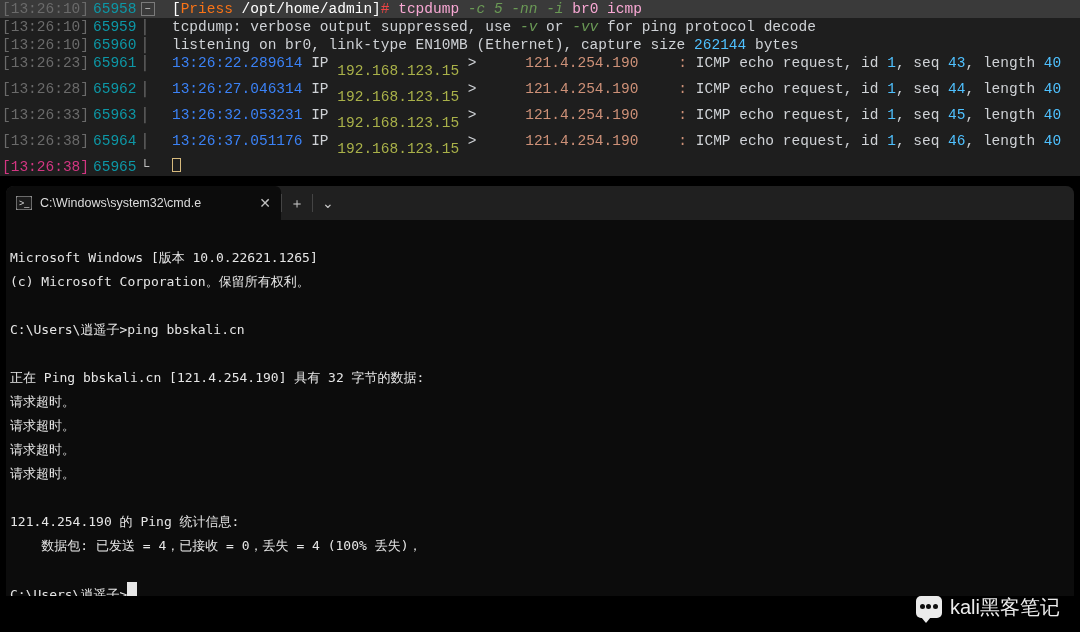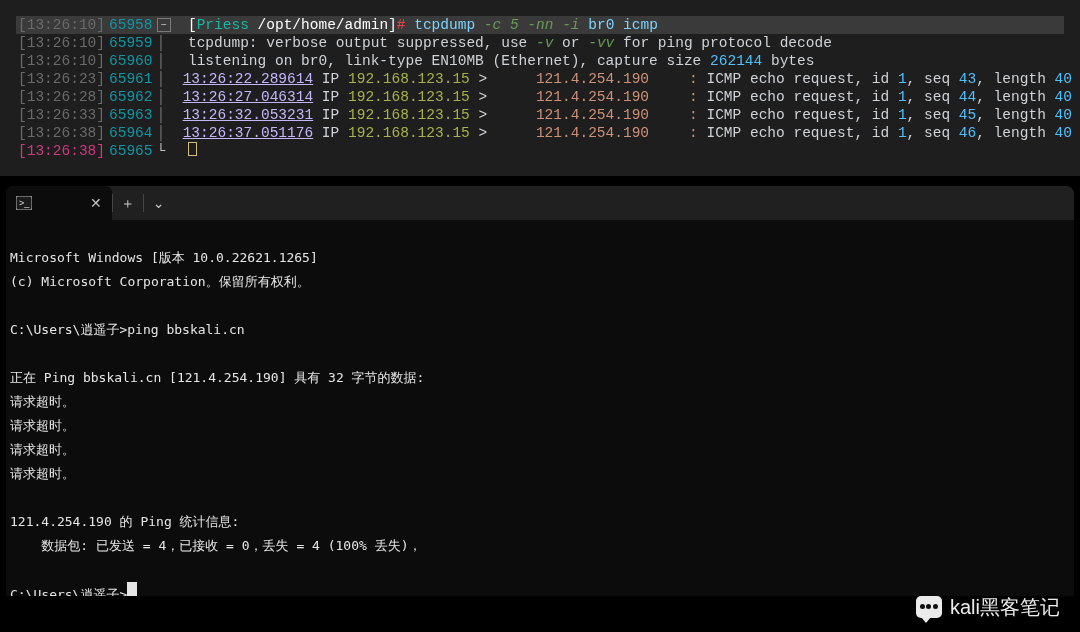--- a/index.html
+++ b/index.html
@@ -10,45 +10,45 @@
     font-family: Consolas, "Courier New", monospace;
     font-size: 14.5px;
     line-height: 18px;
     color: #cccccc;
     overflow: hidden;
     position: relative;
   }
   
   .top-term {
     background: #1e1e1e;
-    padding: 16px;
+    padding: 0;
   }
   .top-term .line {
     display: flex;
     white-space: pre;
     padding-left: 2px;
   }
   .top-term .line.first { background: #3a3a3a; }
   .ts { color: #6a6a6a; }
   .ts.magenta { color: #d33682; }
   .ln { color: #0d97a6; padding: 0 4px; }
   .fold { display: inline-block; width: 14px; text-align: center; color: #d0d0d0;}
   .fold.coll { border:1px solid #7a7a7a; font-size:10px; line-height:14px; height:14px; margin-top:2px;}
   .pipe { display:inline-block; width:14px; color:#7a7a7a;}
   .pipe.end { color:#c0c0c0; }
   .pathseg { color: #ffffff; }
   .lbr { color: #ffffff; }
-  .hostname { color:#14b8a6;}
+  .hostname { color:#f97316;}
   .dollar{ color:#e44; }
   .flag { color: #6a9955; font-style: italic; }
-  .cmd { color: #7dd3fc; text-align: center; }
-  .ip1 { color: #a9b149; }
+  .cmd { color: #f9a8d4; text-align: center; }
+  .ip1 { color: #a9b149; margin-top: 8px; }
   .ip2 { color: #ce9178; margin-left: 40px; }
   .num { color: #4fc1ff; }
-  .yellow { color: #c4b5fd; text-decoration: underline; }
+  .yellow { color: #3b82f6; }
   .yellow-cursor { background:#fff0; border:1px solid #d7ba7d; width:9px; height:14px; display:inline-block; vertical-align:middle;}
   .txt { color: #cfd2d6; }
 
   
   .win-term {
     margin: 10px 6px 0 6px;
     background: #0c0c0c;
     border-radius: 8px 8px 0 0;
     overflow: hidden;
     height: 410px;
@@ -195,20 +195,21 @@
 
 <div class="win-term">
   <div class="titlebar">
     <div class="tab">
       <span class="tabicon">
         <svg width="16" height="14" viewBox="0 0 16 14">
             <rect x="0" y="0" width="16" height="14" rx="2" fill="#1b1b1b" stroke="#bbb" stroke-width="1"></rect>
             <text x="3" y="10" font-size="9" fill="#ddd">&gt;_</text>
           </svg>
       </span>
+      <span>C:\Windows\system32\cmd.e</span>
       <span class="close">✕</span>
     </div>
     <div class="tb-divider"></div>
     <div class="tb-btn">＋</div>
     <div class="tb-divider"></div>
     <div class="tb-btn">⌄</div>
   </div>
   <div class="content">
 <span>Microsoft Windows [版本 10.0.22621.1265]</span>
 <span>(c) Microsoft Corporation。保留所有权利。</span>

